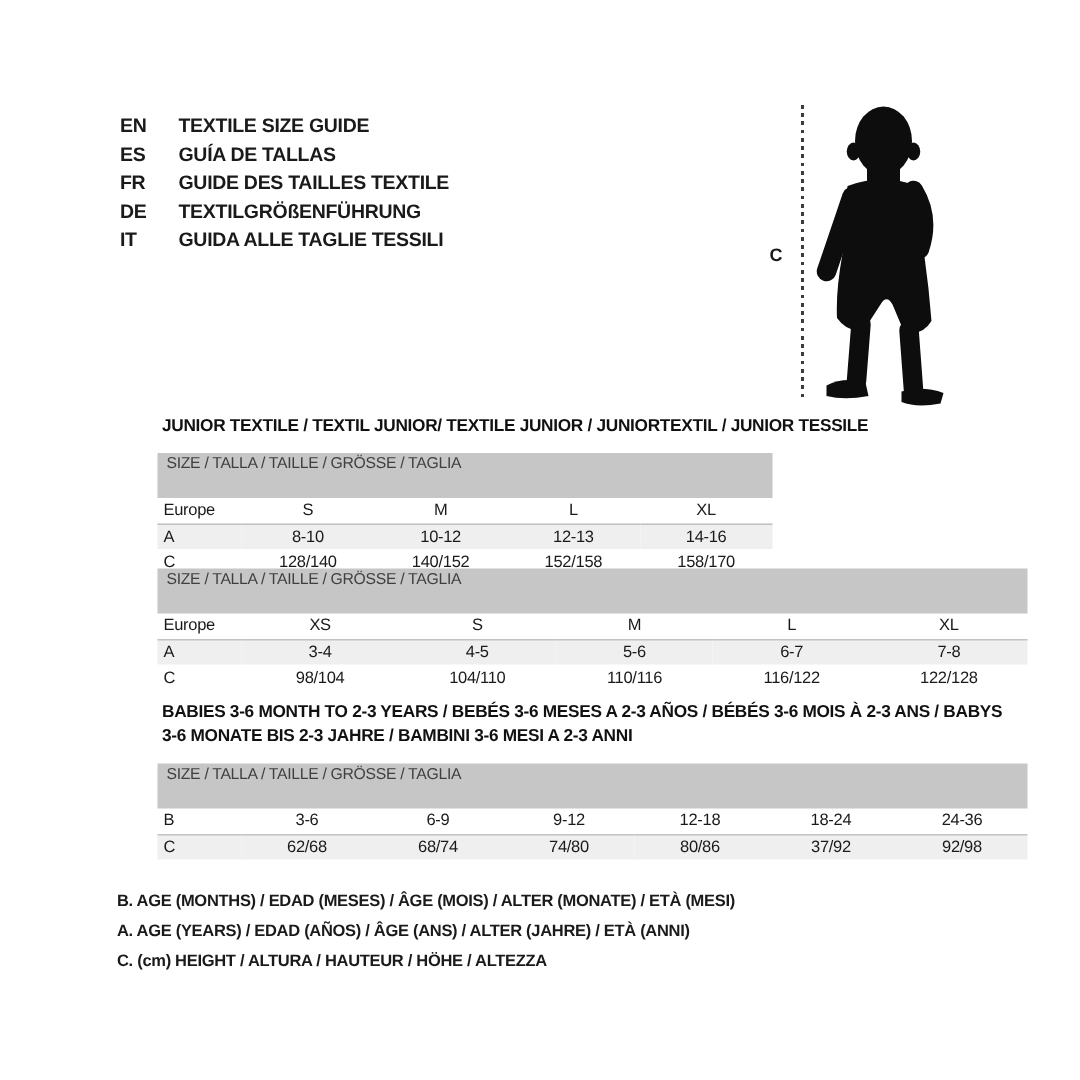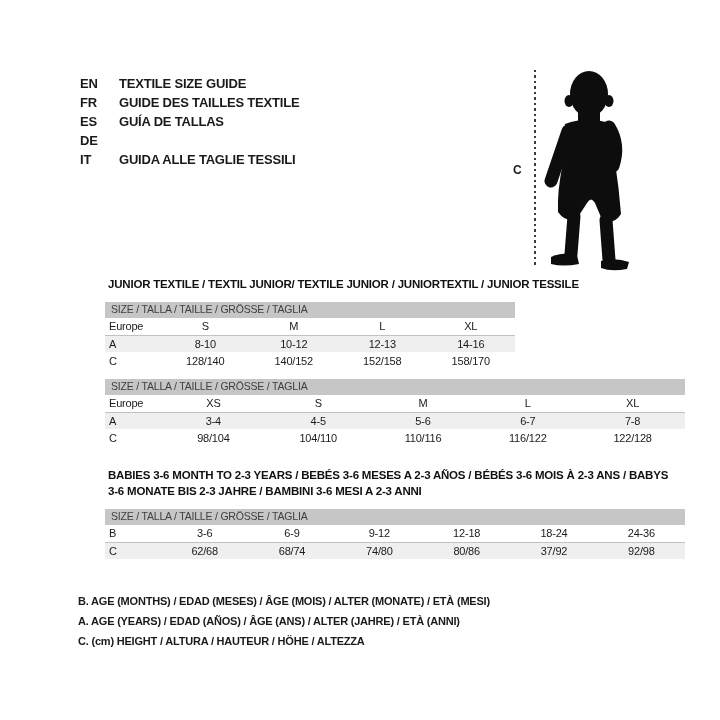--- a/index.html
+++ b/index.html
@@ -40,21 +40,21 @@
   .table-block{position:absolute;left:75px;margin-left:30px;}
   .block-1{top:276px;width:410px;}
   .block-2{top:379px;width:580px;}
   .block-3{top:467px;width:580px;}
   .table-title{
     font-size:11.5px;font-weight:bold;line-height:16px;color:#111;
     padding-left:3px;margin-bottom:10px;white-space:nowrap;
   }
   .table-title.wrap{white-space:normal;max-width:575px;}
   .size-bar{
-    height:16px;background:var(--bar-bg);color:var(--bar-text);
+    height:30px;background:var(--bar-bg);color:var(--bar-text);
     font-size:10.5px;line-height:14px;padding-left:6px;white-space:nowrap;
   }
   table{border-collapse:collapse;table-layout:fixed;width:100%;}
   td{height:17px;font-size:11px;text-align:center;vertical-align:middle;padding:0;}
   td.row-label{text-align:left;padding-left:4px;width:56px;}
   tr.first-row td{border-bottom:1px solid var(--rule);}
   tr.shaded td{background:var(--alt-row-bg);}
 
   
   .notes{position:absolute;left:78px;top:591px;}
@@ -64,29 +64,30 @@
 <body>
 
 <div class="page">
 
   <div class="languages">
     <div class="lang-row">
       <span class="lang-code">EN</span>
       <span class="lang-label">TEXTILE SIZE GUIDE</span>
     </div>
     <div class="lang-row">
+      <span class="lang-code">ES</span>
+      <span class="lang-label">GUÍA DE TALLAS</span>
+    </div>
+    <div class="lang-row">
       <span class="lang-code">FR</span>
       <span class="lang-label">GUIDE DES TAILLES TEXTILE</span>
     </div>
     <div class="lang-row">
-      <span class="lang-code">ES</span>
-      <span class="lang-label">GUÍA DE TALLAS</span>
-    </div>
-    <div class="lang-row">
       <span class="lang-code">DE</span>
+      <span class="lang-label">TEXTILGRÖßENFÜHRUNG</span>
     </div>
     <div class="lang-row">
       <span class="lang-code">IT</span>
       <span class="lang-label">GUIDA ALLE TAGLIE TESSILI</span>
     </div>
   </div>
 
   <div class="figure">
     <span class="height-label">C</span>
     <div class="height-line"></div>

